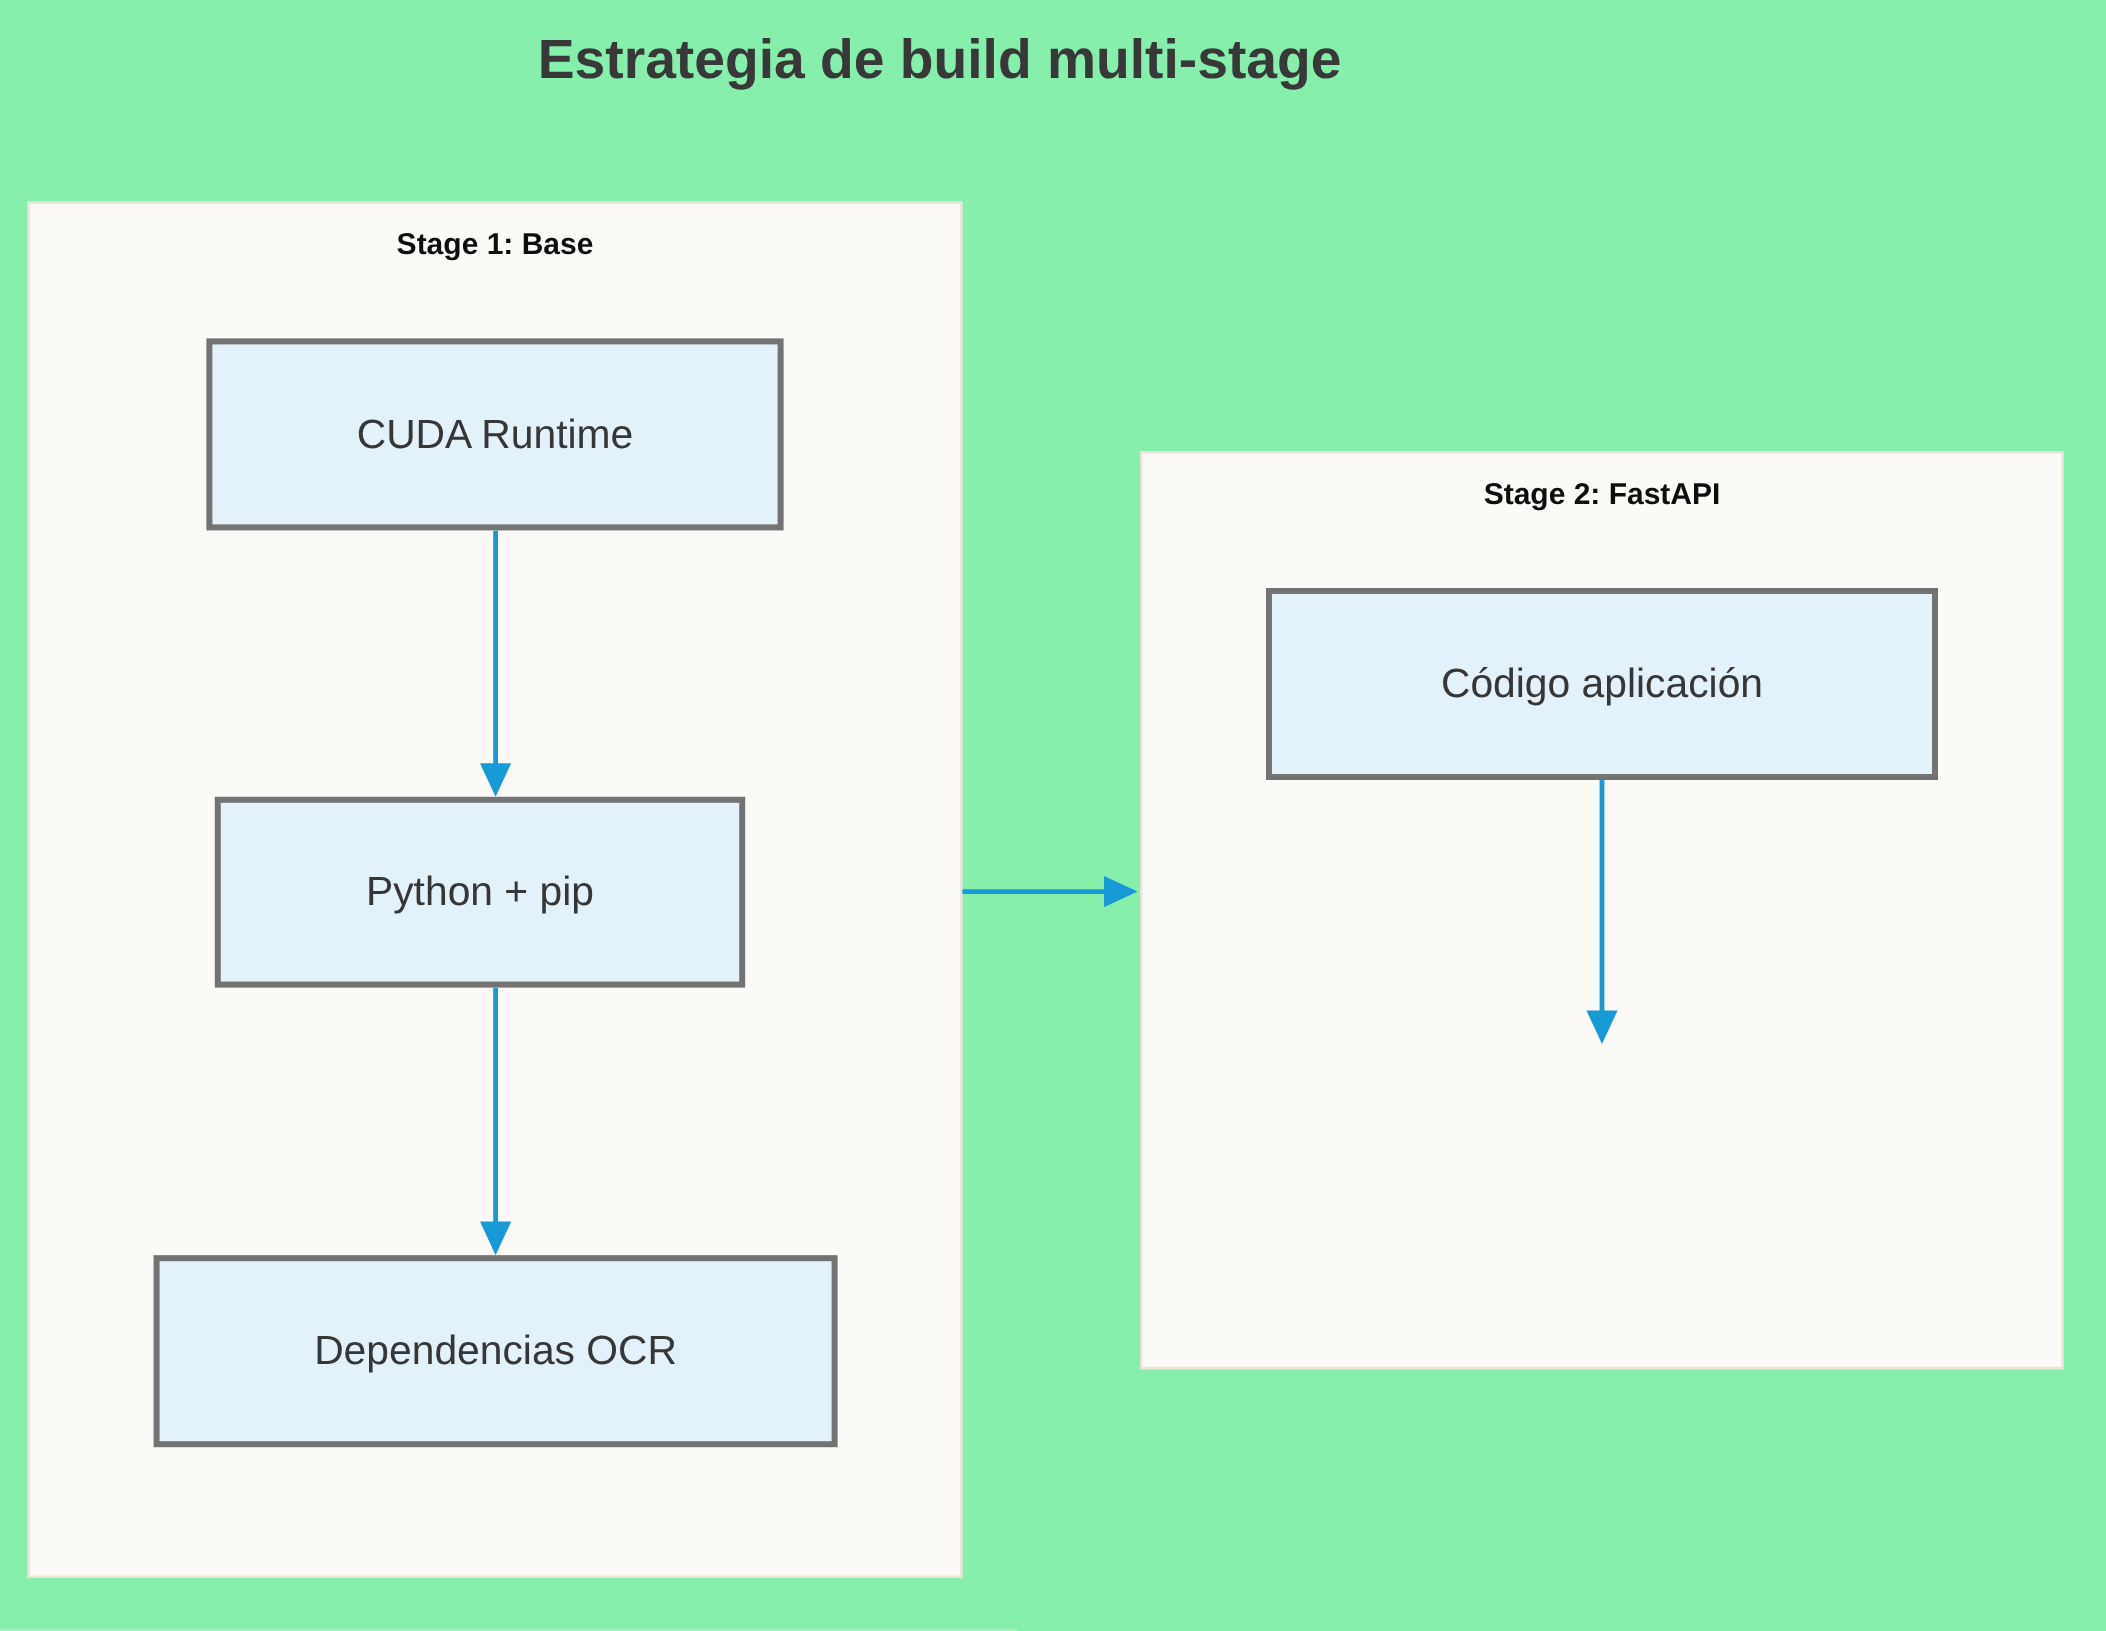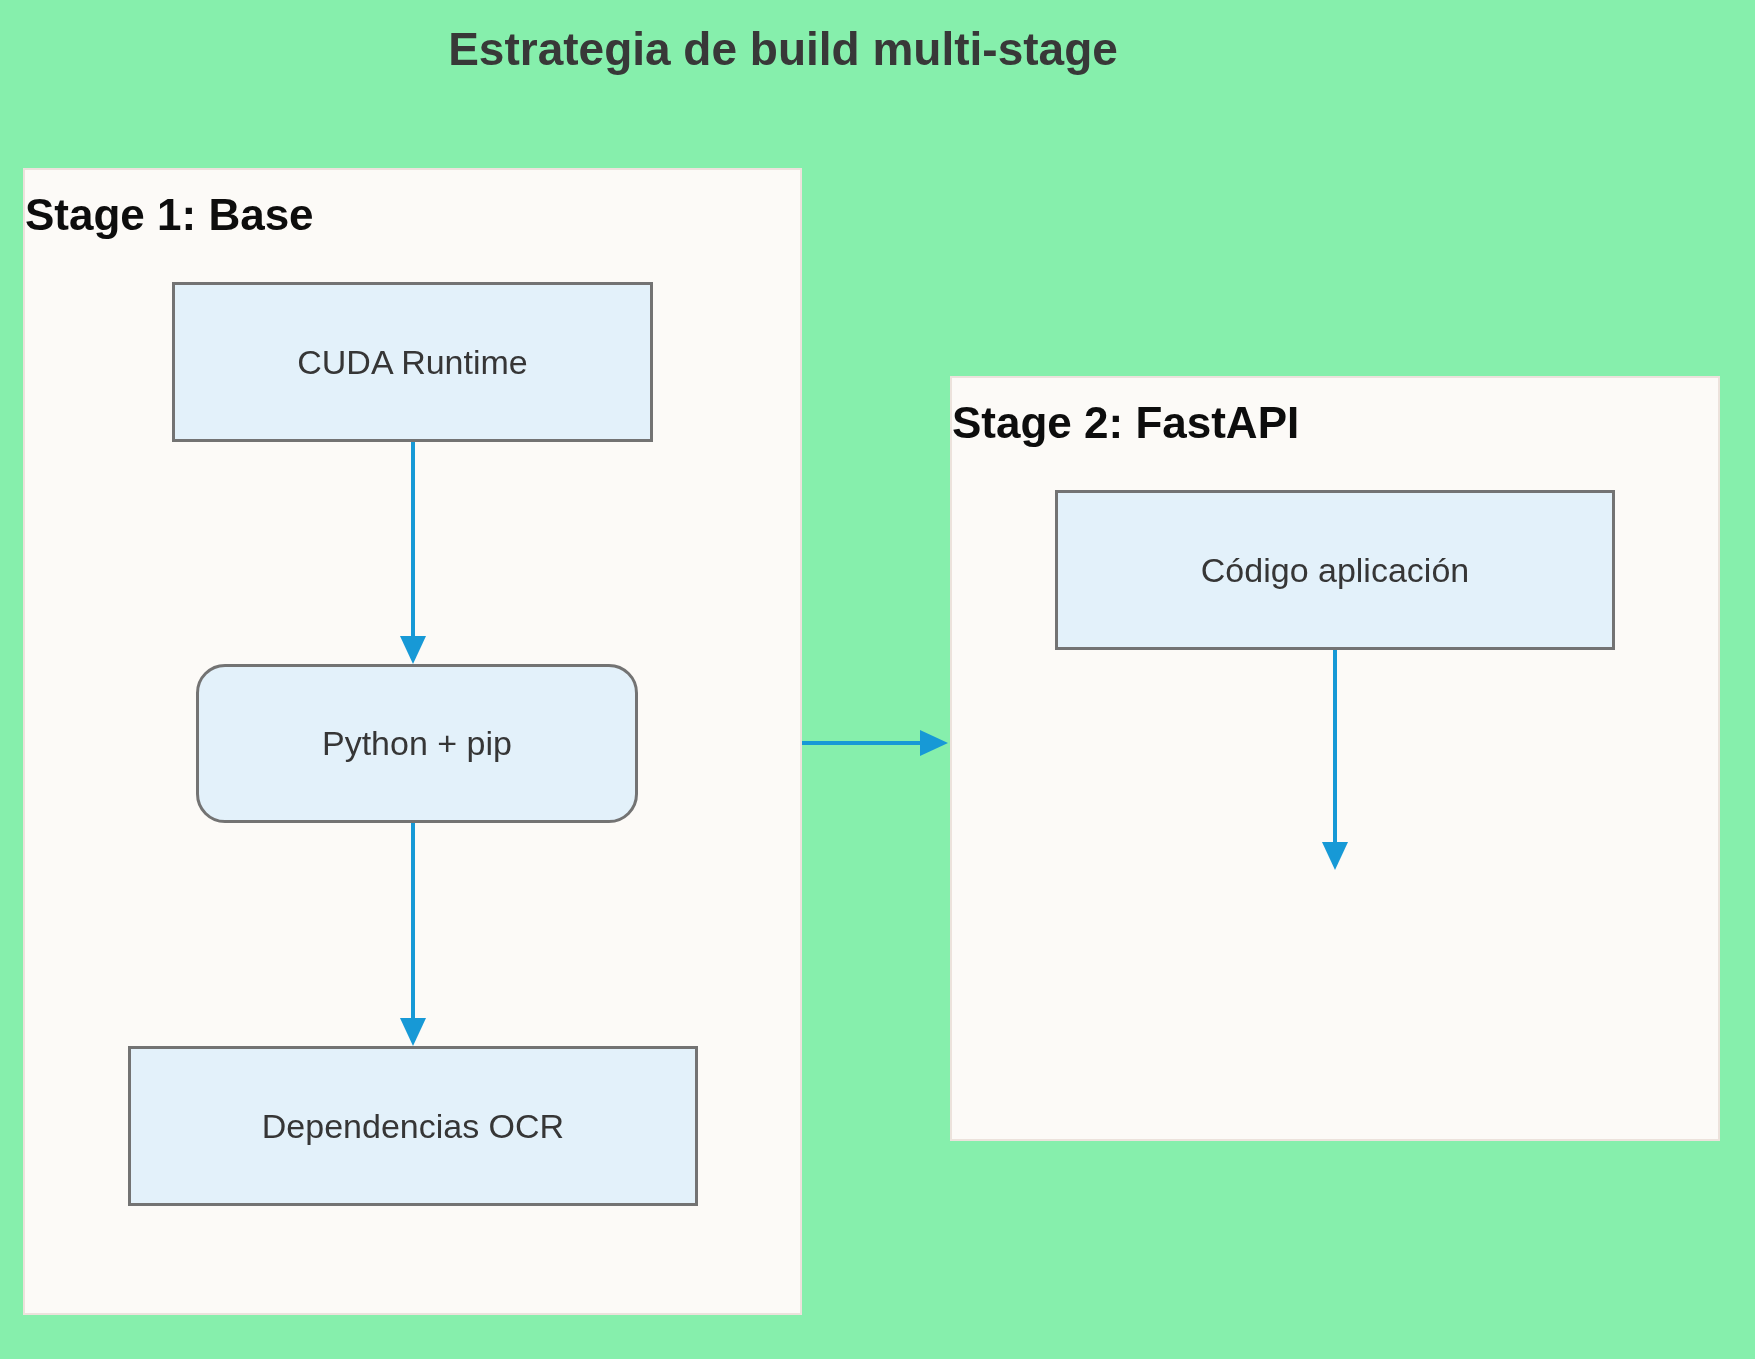--- a/index.html
+++ b/index.html
@@ -22,35 +22,36 @@
     position:absolute;
     background:#fcfaf7;
     border:2px solid #ece2dc;
     box-sizing:border-box;
   }
   .cluster-stage1{left:23px;top:168px;width:779px;height:1147px;}
   .cluster-stage2{left:950px;top:376px;width:770px;height:765px;}
   .cluster-label{
     position:absolute;
     left:0;top:20px;width:100%;
-    font-size:44px;font-weight:bold;
+    text-align:center;
+    font-size:25px;font-weight:bold;
     color:#0d0d0d;
   }
   .node{
     position:absolute;
     background:#e3f1fa;
-    border:3px solid #737373;
+    border:5px solid #737373;
     box-sizing:border-box;
     display:flex;align-items:center;justify-content:center;
     font-size:34px;font-weight:500;
     color:#363636;
     text-align:center;
   }
   .node-cuda{left:172px;top:282px;width:481px;height:160px;}
-  .node-python{left:196px;top:664px;width:442px;height:159px;border-radius:29px;}
+  .node-python{left:179px;top:664px;width:442px;height:159px;}
   .node-ocr{left:128px;top:1046px;width:570px;height:160px;}
   .node-codigo{left:1055px;top:490px;width:560px;height:160px;}
   .node-fastapi{left:1106px;top:872px;width:458px;height:160px;}
   .arrows{
     position:absolute;left:0;top:0;width:1755px;height:1359px;
     pointer-events:none;
   }
   .edge-line{stroke:#1799d6;stroke-width:4;fill:none;}
   .edge-head{fill:#1799d6;stroke:none;}
 </style>

